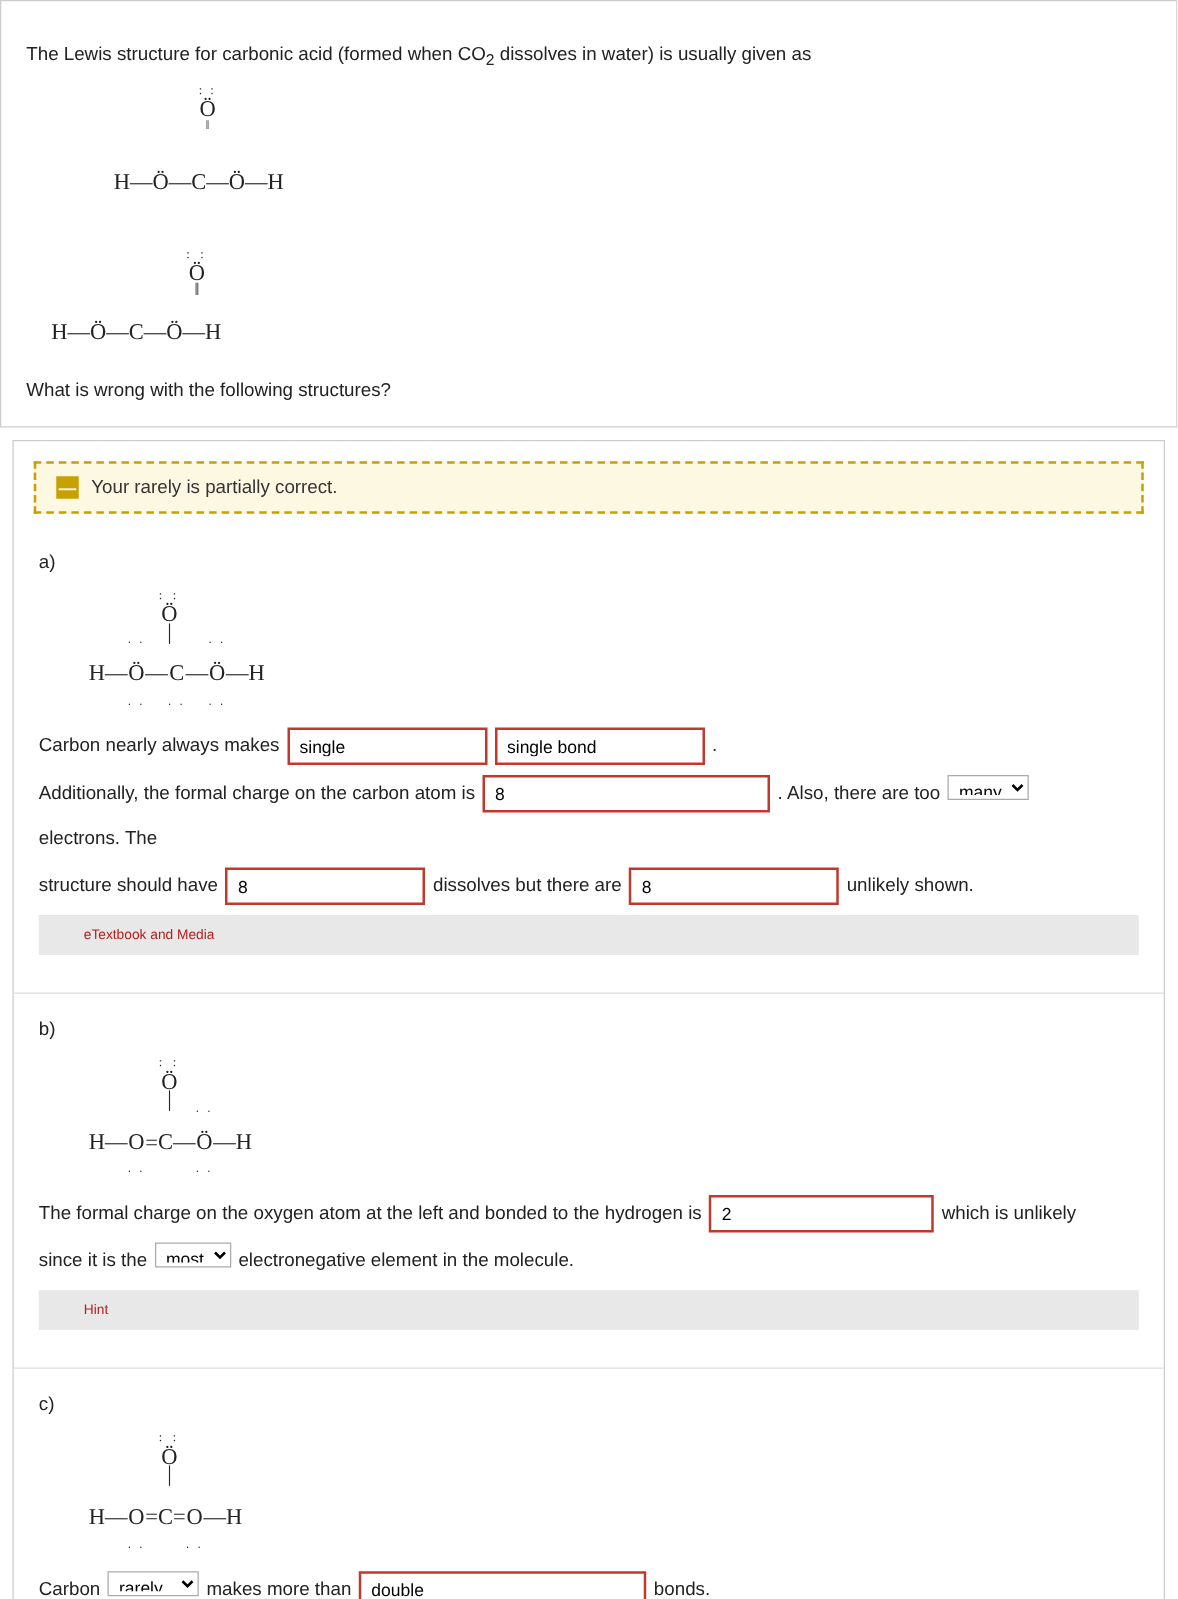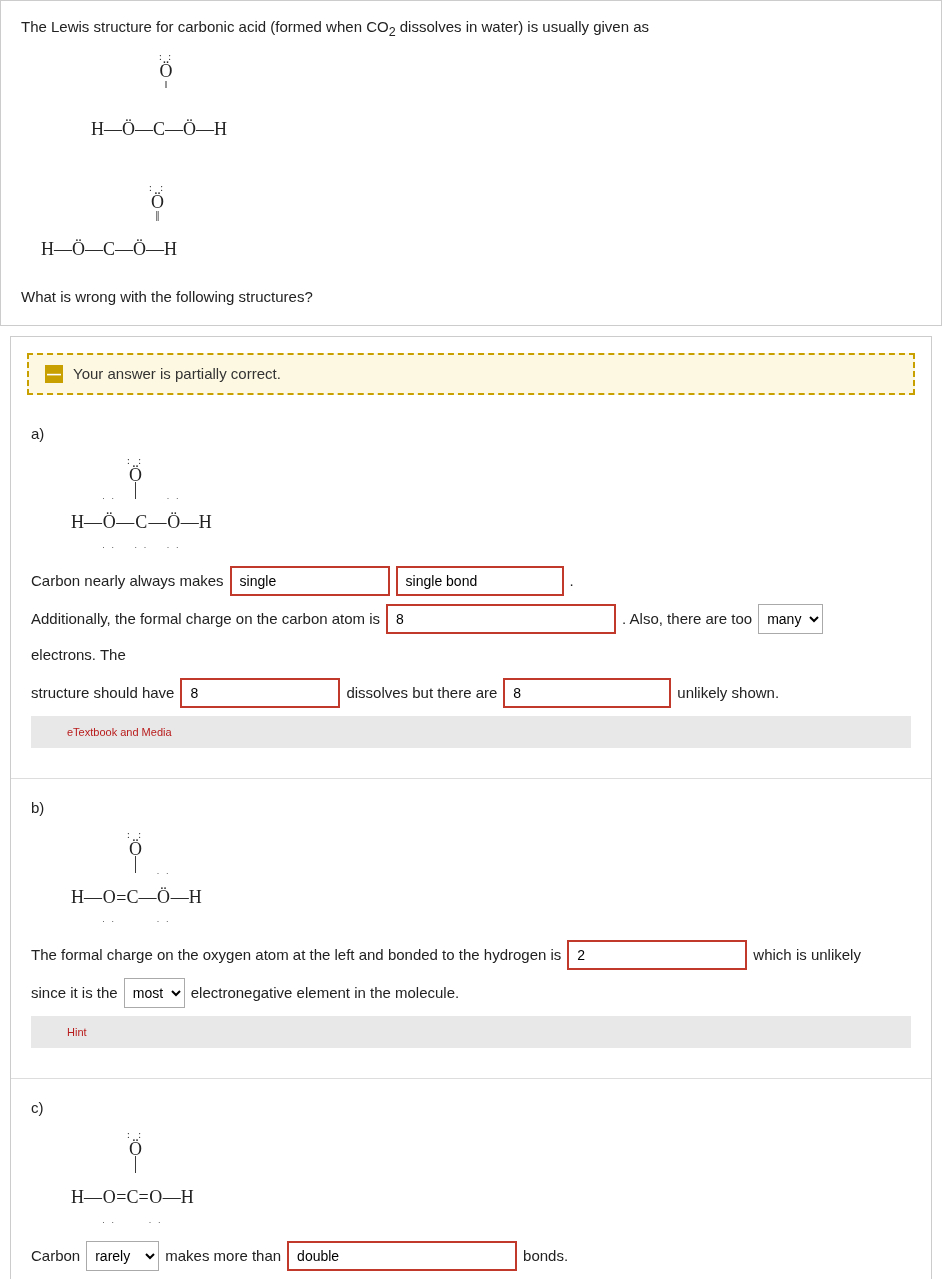--- a/index.html
+++ b/index.html
@@ -8,21 +8,21 @@
       font-size: 15px;
       color: #222;
       background: #fff;
       width: 942px;
     }
     .page-wrapper {
       padding: 0;
     }
     .question-header {
       border: 1px solid #ccc;
-      padding: 15px 20px 16px 20px;
+      padding: 32px 20px 16px 20px;
       margin-bottom: 10px;
     }
     .question-header p {
       font-size: 15px;
       line-height: 1.5;
     }
     .answer-section {
       border: 1px solid #ccc;
       padding: 0 0 0 0;
       margin: 0 10px;
@@ -76,21 +76,21 @@
     }
     input.answer-input.w-short { width: 160px; }
     input.answer-input.w-medium { width: 168px; }
     input.answer-input.w-long { width: 230px; }
     input.answer-input.w-xl { width: 180px; }
 
     select.answer-select {
       border: 1px solid #aaa;
       padding: 3px 4px;
       font-size: 14px;
-      height: 30px;
+      height: 20px;
       background: #fff;
       cursor: pointer;
     }
 
     .etextbook-bar {
       background: #e8e8e8;
       padding: 10px 36px;
       font-size: 11px;
       color: #b91c1c;
       margin-top: 8px;
@@ -170,21 +170,21 @@
       </div>
     </div>
 
     <p>What is wrong with the following structures?</p>
   </div>
 
   <div class="answer-section">
 
     <div class="partial-correct-banner">
       <span class="minus-icon">—</span>
-      <span>Your answer is partially correct.</span>
+      <span>Your rarely is partially correct.</span>
     </div>
 
     <div class="part-section">
       <div class="part-label">a)</div>
 
       <div style="margin: 6px 0 14px 40px;">
         <div style="display:inline-flex; flex-direction:column; align-items:flex-start;">
           <div style="margin-left: 56px; font-family:'Times New Roman',serif; font-size:16px; line-height:1; text-align:center;">
             <div style="letter-spacing:3px; font-size:10px; text-align:center;">: :</div>
             <div style="font-size:18px; text-align:center;">Ö</div>

